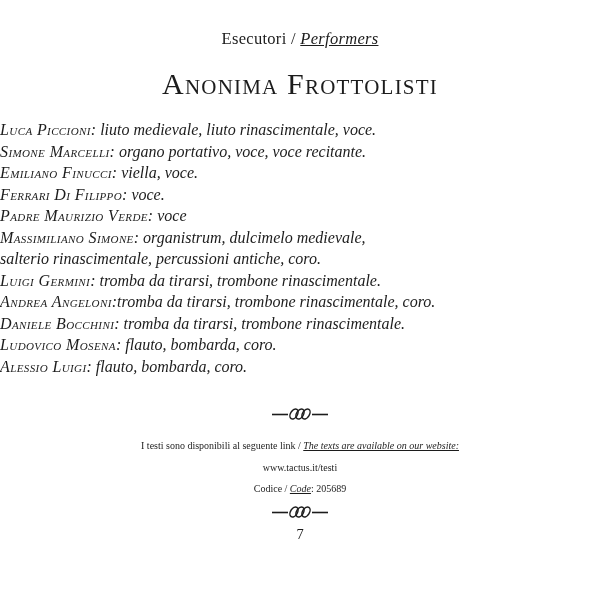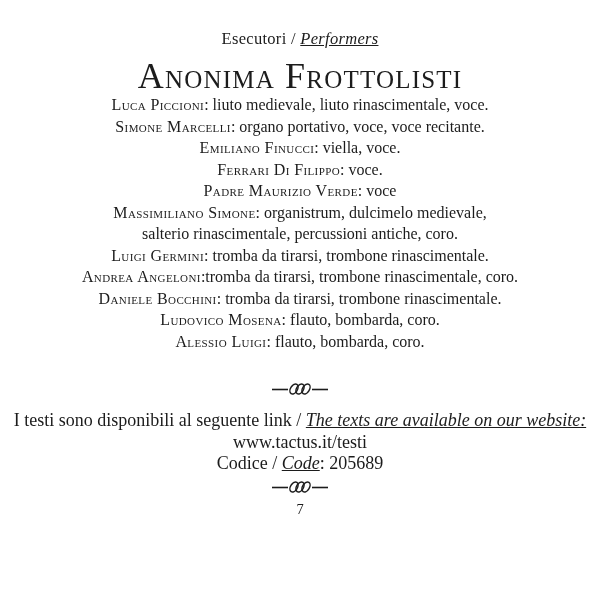--- a/index.html
+++ b/index.html
@@ -14,45 +14,47 @@
   }
   .sc{font-variant:small-caps;letter-spacing:0.4px;}
   .it{font-style:italic;text-decoration:underline;}
 
   .header{
     font-size:16.5px;line-height:19px;
     text-align:center;white-space:nowrap;
     letter-spacing:0.3px;
   }
   .title{
-    margin-top:11px;
-    font-size:36px;line-height:35px;
+    margin-top:18px;
+    font-size:30px;line-height:35px;
     text-align:center;white-space:nowrap;
     font-variant:small-caps;
     letter-spacing:1.2px;
     font-weight:normal;
   }
   .performers{
+    margin-top:18px;
     font-size:16px;
-    text-align:center;
+    text-align:left;
+    font-style:italic;
   }
   .performers .line{
     line-height:21.5px;
     white-space:nowrap;
   }
   .ornament{
     text-align:center;
     line-height:16px;height:16px;
   }
   .ornament.first{margin-top:28px;}
   .ornament.second{margin-top:3px;}
   .ornament svg{vertical-align:middle;}
   .footer{
     margin-top:14px;
-    font-size:18px;
+    font-size:10px;
     text-align:center;
   }
   .footer .line{
     line-height:21.7px;
     white-space:nowrap;
   }
   .pagenum{
     margin-top:6px;
     font-size:14.5px;line-height:18px;
     text-align:center;

